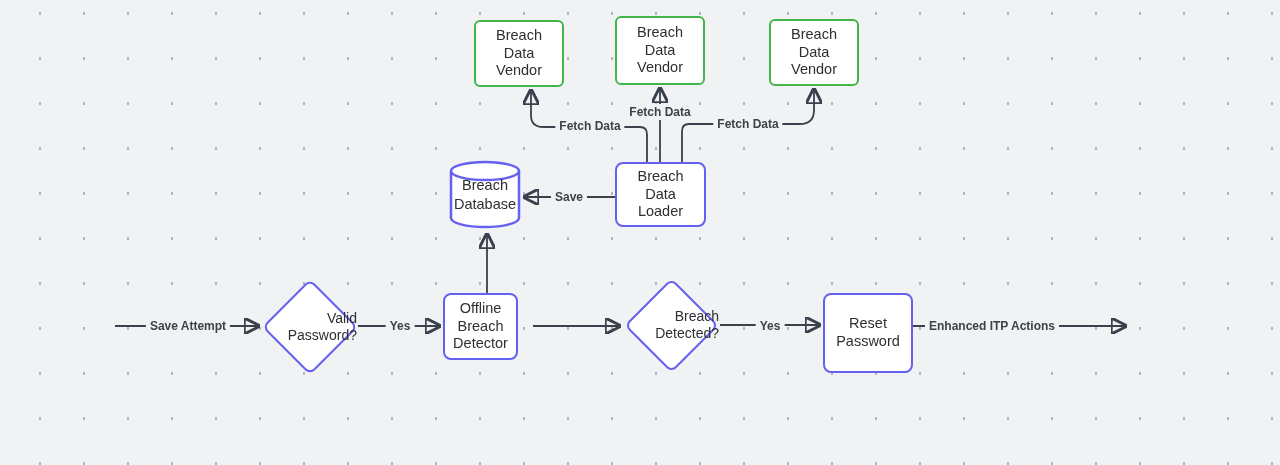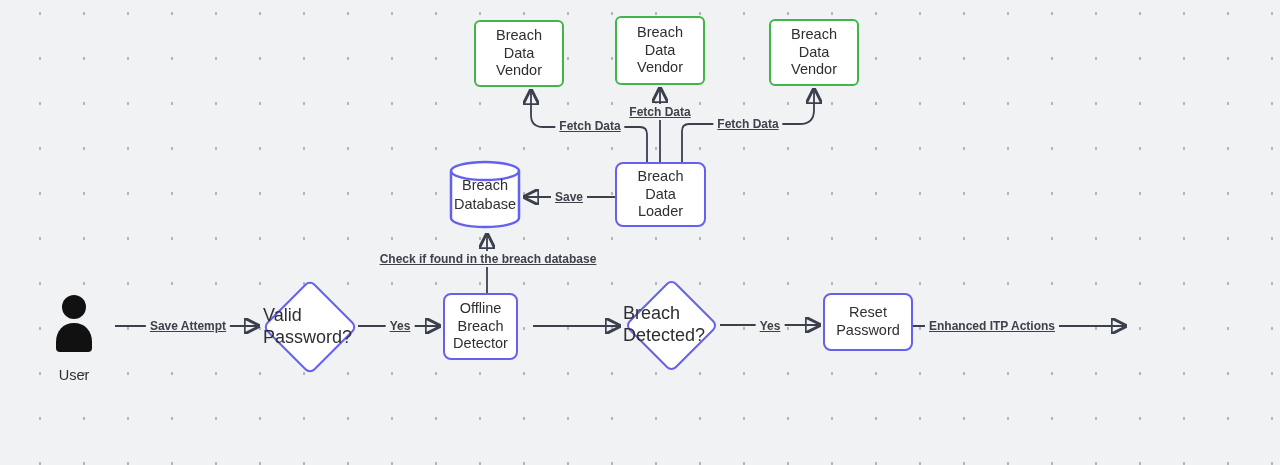--- a/index.html
+++ b/index.html
@@ -31,32 +31,31 @@
     position:absolute;
     background:#ffffff;
     border:2.5px solid #6561f0;
     border-radius:7px;
     transform:rotate(45deg);
     box-sizing:border-box;
   }
   .diamond-label{
     position:absolute;
     transform:translate(-50%,-50%);
-    text-align:left;
-    font-size:18px;line-height:1.22;color:#2d2f33;
+    text-align:right;
+    font-size:14px;line-height:1.22;color:#2d2f33;
     white-space:pre-line;
   }
   .edge-label{
     position:absolute;
     transform:translate(-50%,-50%);
     background:#f1f2f4;
     padding:1px 4px;
     font-size:12px;font-weight:bold;color:#3d424a;
     white-space:nowrap;
-    text-decoration:underline;
   }
   .cyl-wrap{position:absolute;left:449px;top:160px;width:72px;height:70px;}
   .cyl-label{
     position:absolute;left:0;top:16px;width:72px;
     text-align:center;font-size:14.5px;line-height:1.3;color:#2d2f33;
     white-space:pre-line;
   }
   .user-wrap{position:absolute;left:53px;top:293px;width:42px;height:90px;text-align:center;}
   .user-label{
     position:absolute;left:50%;top:74px;transform:translateX(-50%);
@@ -110,51 +109,43 @@
     <div class="cyl-label">Breach
 Database</div>
   </div>
 
   <div class="node" style="left:615px;top:162px;width:91px;height:65px">
     <span>Breach
 Data
 Loader</span>
   </div>
 
-  <div class="user-wrap">
-    <svg width="42" height="62" viewBox="0 0 42 62">
-      <circle cx="21" cy="14" r="12" fill="#111111"></circle>
-      <path d="M21 30 c-11 0 -18 8 -18 19 v6 a4 4 0 0 0 4 4 h28 a4 4 0 0 0 4 -4 v-6 c0 -11 -7 -19 -18 -19 z" fill="#111111"></path>
-    </svg>
-    <div class="user-label">User</div>
-  </div>
 
   <div class="diamond" style="left:276px;top:293px;width:68px;height:68px"></div>
   <div class="diamond-label" style="left:310px;top:327px;width:94px">Valid
 Password?</div>
 
   <div class="node" style="left:443px;top:293px;width:75px;height:67px">
     <span>Offline
 Breach
 Detector</span>
   </div>
 
   <div class="diamond" style="left:638px;top:292px;width:67px;height:67px"></div>
   <div class="diamond-label" style="left:671px;top:325px;width:96px">Breach
 Detected?</div>
 
-  <div class="node" style="left:823px;top:293px;width:90px;height:58px">
+  <div class="node" style="left:823px;top:293px;width:90px;height:80px">
     <span>Reset
 Password</span>
   </div>
 
 
   <div class="edge-label" style="left:188px;top:326px">Save Attempt</div>
   <div class="edge-label" style="left:400px;top:326px">Yes</div>
   <div class="edge-label" style="left:770px;top:326px">Yes</div>
   <div class="edge-label" style="left:992px;top:326px">Enhanced ITP Actions</div>
-  <div class="edge-label" style="left:488px;top:259px">Check if found in the breach database</div>
   <div class="edge-label" style="left:569px;top:197px">Save</div>
   <div class="edge-label" style="left:590px;top:126px">Fetch Data</div>
   <div class="edge-label" style="left:660px;top:112px">Fetch Data</div>
   <div class="edge-label" style="left:748px;top:124px">Fetch Data</div>
 
 </div>
 
 </body></html>

